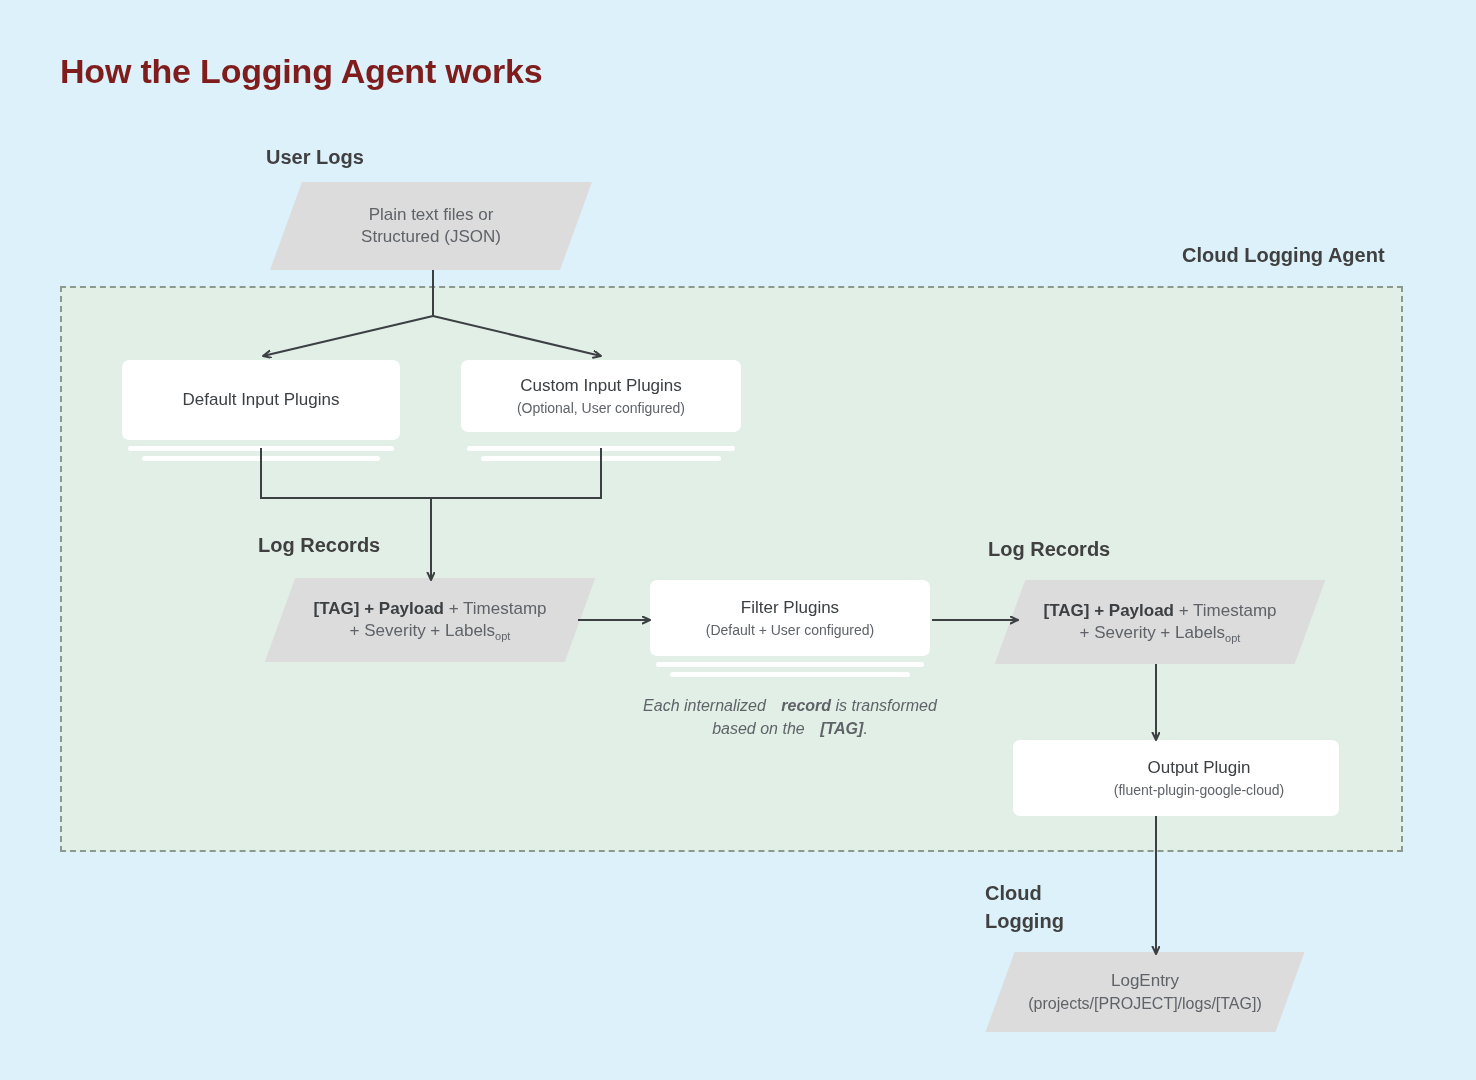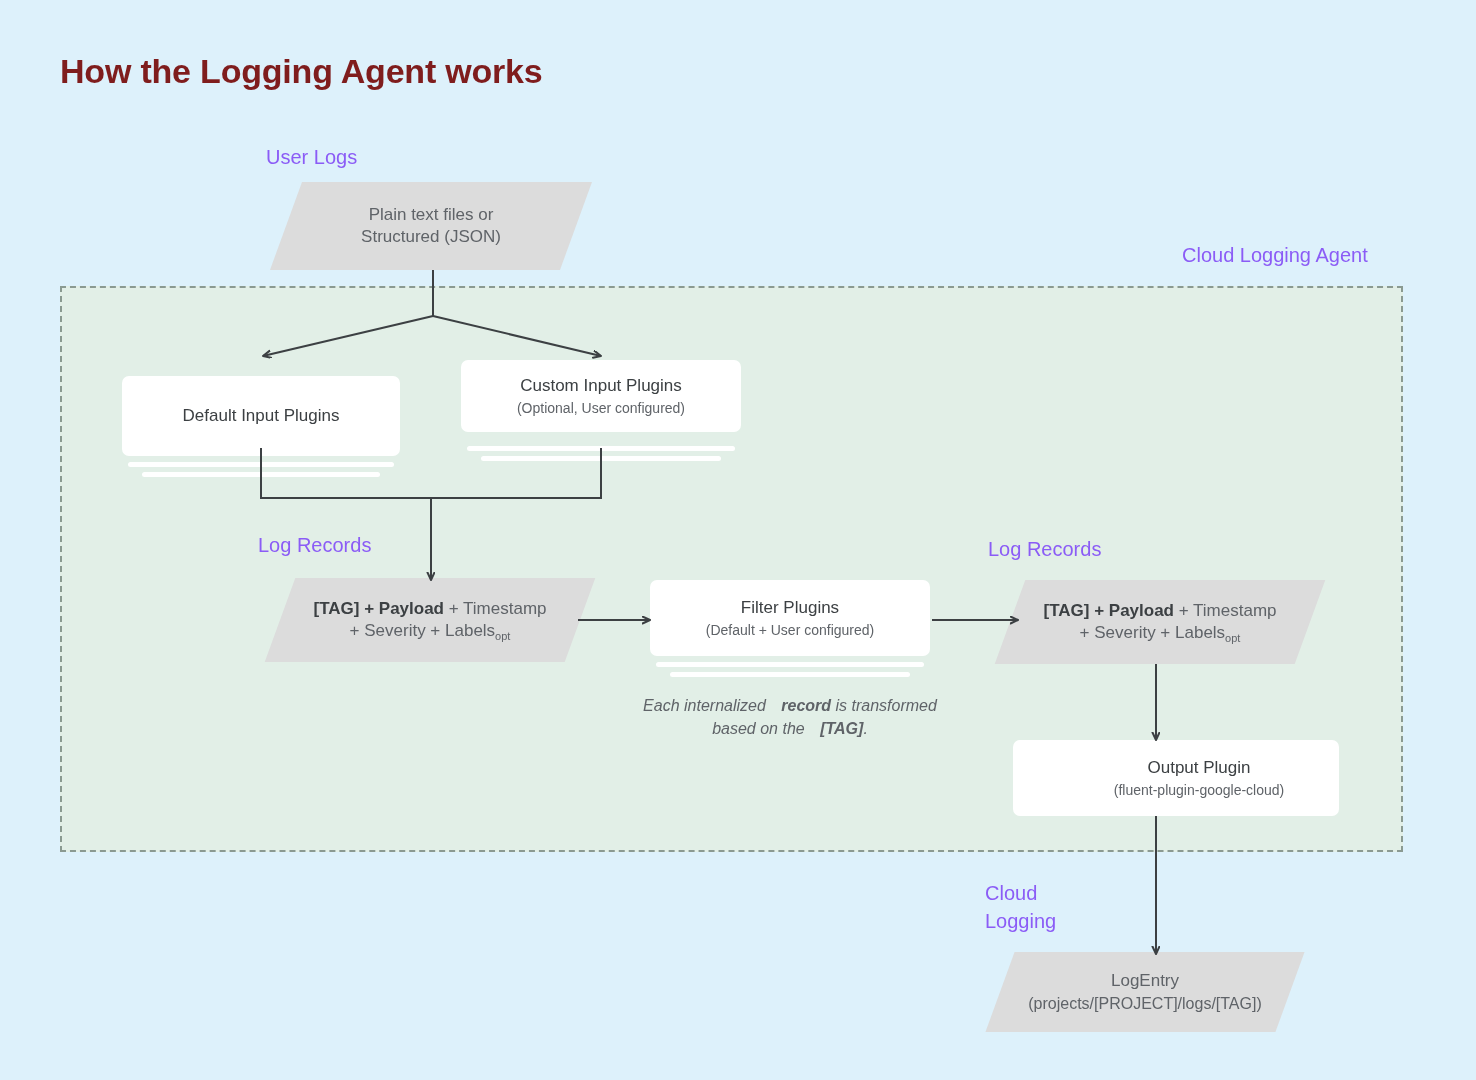--- a/index.html
+++ b/index.html
@@ -31,22 +31,22 @@
     font-weight: bold;
     color: #7f1d1d;
     letter-spacing: -0.2px;
     white-space: nowrap;
   }
 
   
   .section-label {
     position: absolute;
     font-size: 20px;
-    font-weight: normal;
-    color: #8b5cf6;
+    font-weight: bold;
+    color: #404040;
     white-space: pre;
     line-height: 1.42;
   }
   #label-user-logs   { left: 266px; top: 143px; }
   #label-agent       { left: 1182px; top: 241px; text-align: center; }
   #label-logrec-left { left: 258px; top: 531px; }
   #label-logrec-right{ left: 988px; top: 535px; }
   #label-cloud-logging { left: 985px; top: 879px; }
 
   
@@ -118,21 +118,21 @@
   }
   .card .card-title { font-size: 17px; color: #3c4043; }
   .card .card-sub   { font-size: 14px; color: #5f6368; margin-top: 2px; }
   .stack {
     position: absolute;
     background: #ffffff;
     border-radius: 3px;
     z-index: 1;
   }
 
-  #card-default   { left: 122px; top: 376px; }
+  #card-default   { left: 122px; top: 360px; }
   #card-default .card { width: 278px; height: 80px; }
   #card-custom    { left: 461px; top: 360px; }
   #card-custom .card { width: 280px; height: 72px; }
   #card-filter    { left: 650px; top: 580px; }
   #card-filter .card { width: 280px; height: 76px; }
   #card-output    { left: 1013px; top: 740px; }
   #card-output .card { width: 280px; height: 76px; padding-left: 46px; }
 
   
   #caption-transform {

